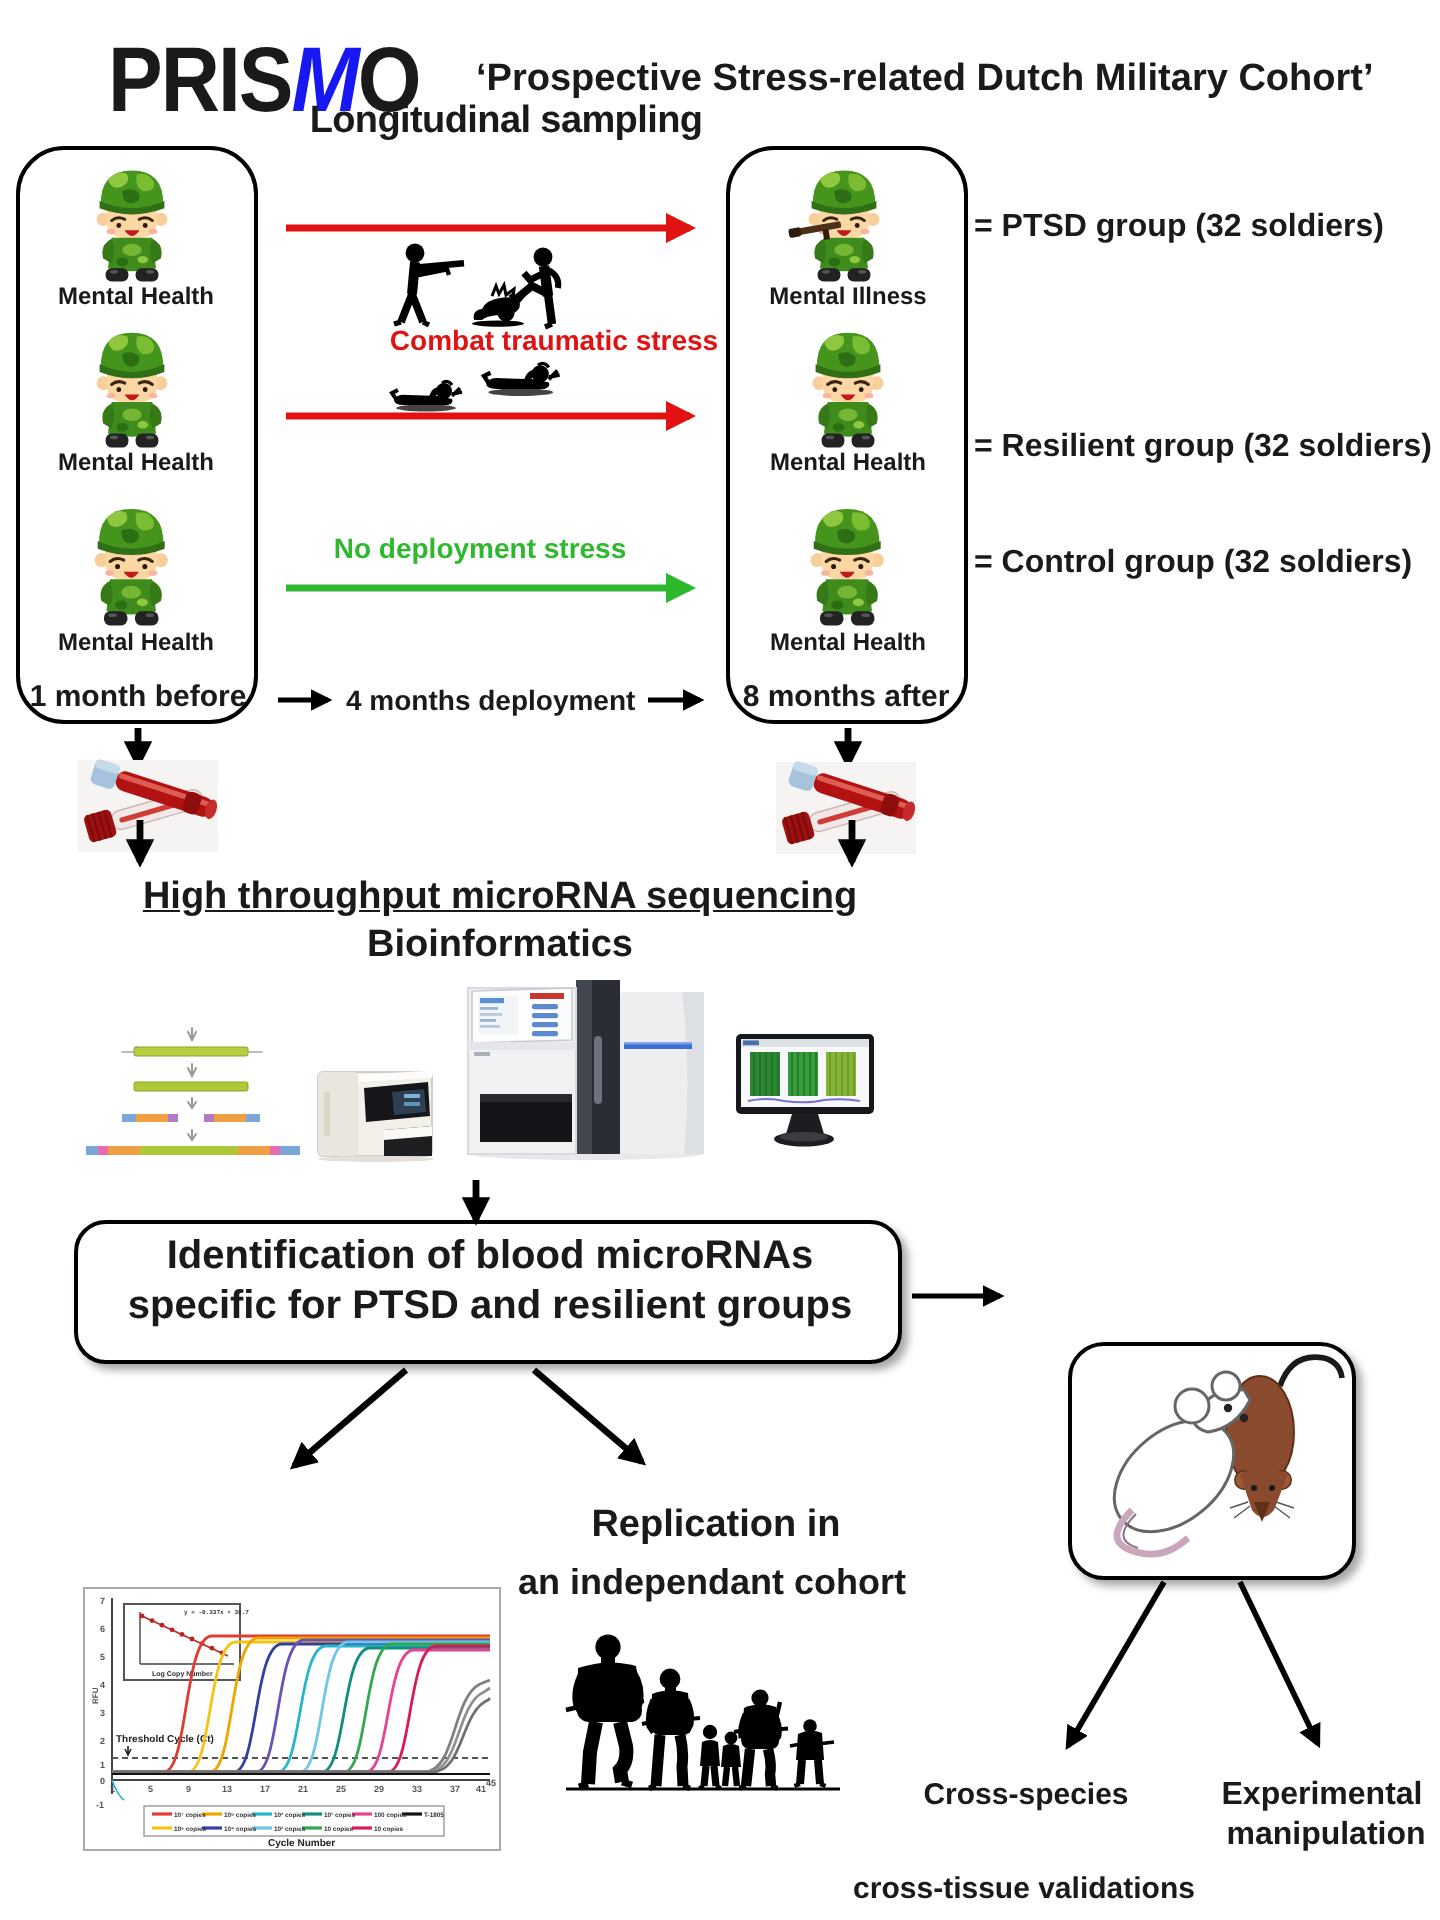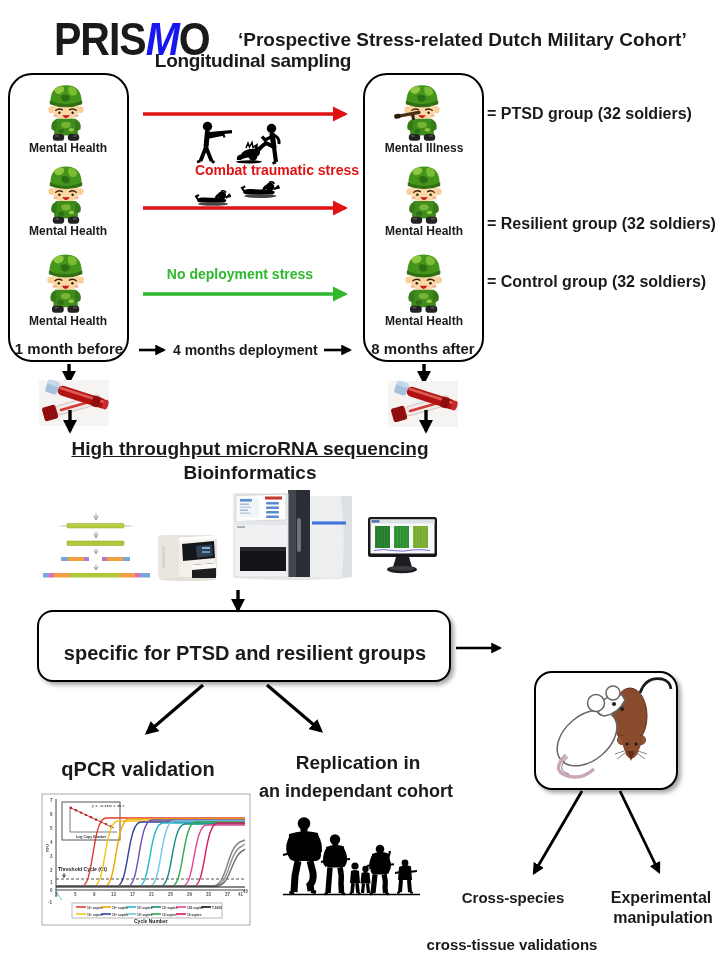--- a/index.html
+++ b/index.html
@@ -33,26 +33,26 @@
 <div class="t" style="left:487px;top:273px;font-size:16px;">= Control group (32 soldiers)</div>
 
 <div class="t c" style="left:234px;top:162px;font-size:14px;color:#e11212;margin-left:43px;">Combat traumatic stress</div>
 <div class="t c" style="left:240px;top:266px;font-size:14px;color:#2eb82e;">No deployment stress</div>
 <div class="t" style="left:173px;top:342px;font-size:14px;">4 months deployment</div>
 
 <div class="t c" style="left:250px;top:438px;font-size:19px;text-decoration:underline;">High throughput microRNA sequencing</div>
 <div class="t c" style="left:250px;top:462px;font-size:19px;">Bioinformatics</div>
 
 <div class="box" style="left:37px;top:610px;width:410px;height:68px;border-radius:16px;box-shadow:3px 3px 4px rgba(0,0,0,.35);"></div>
+<div class="t c" style="left:245px;top:617px;font-size:20px;">Identification of blood microRNAs</div>
 <div class="t c" style="left:245px;top:642px;font-size:20px;">specific for PTSD and resilient groups</div>
 
 
 <div class="box" style="left:534px;top:671px;width:140px;height:115px;border-radius:18px;box-shadow:3px 3px 4px rgba(0,0,0,.35);"></div>
 
-<div class="t c" style="left:138px;top:758px;font-size:20px;">qPCR validation</div>
 <div class="t c" style="left:358px;top:752px;font-size:19px;">Replication in</div>
 <div class="t c" style="left:356px;top:781px;font-size:18px;">an independant cohort</div>
 <div class="t c" style="left:513px;top:889px;font-size:15px;">Cross-species</div>
 <div class="t c" style="left:512px;top:909px;font-size:15px;margin-top:27px;">cross-tissue validations</div>
 <div class="t c" style="left:661px;top:889px;font-size:16px;">Experimental</div>
 <div class="t c" style="left:663px;top:909px;font-size:16px;">manipulation</div>
 
 <svg class="ov" width="720" height="960" viewBox="0 0 720 960">
 <defs>
 <marker id="ar" viewBox="0 0 10 10" refX="8" refY="5" markerWidth="4.2" markerHeight="4.2" orient="auto-start-reverse">

